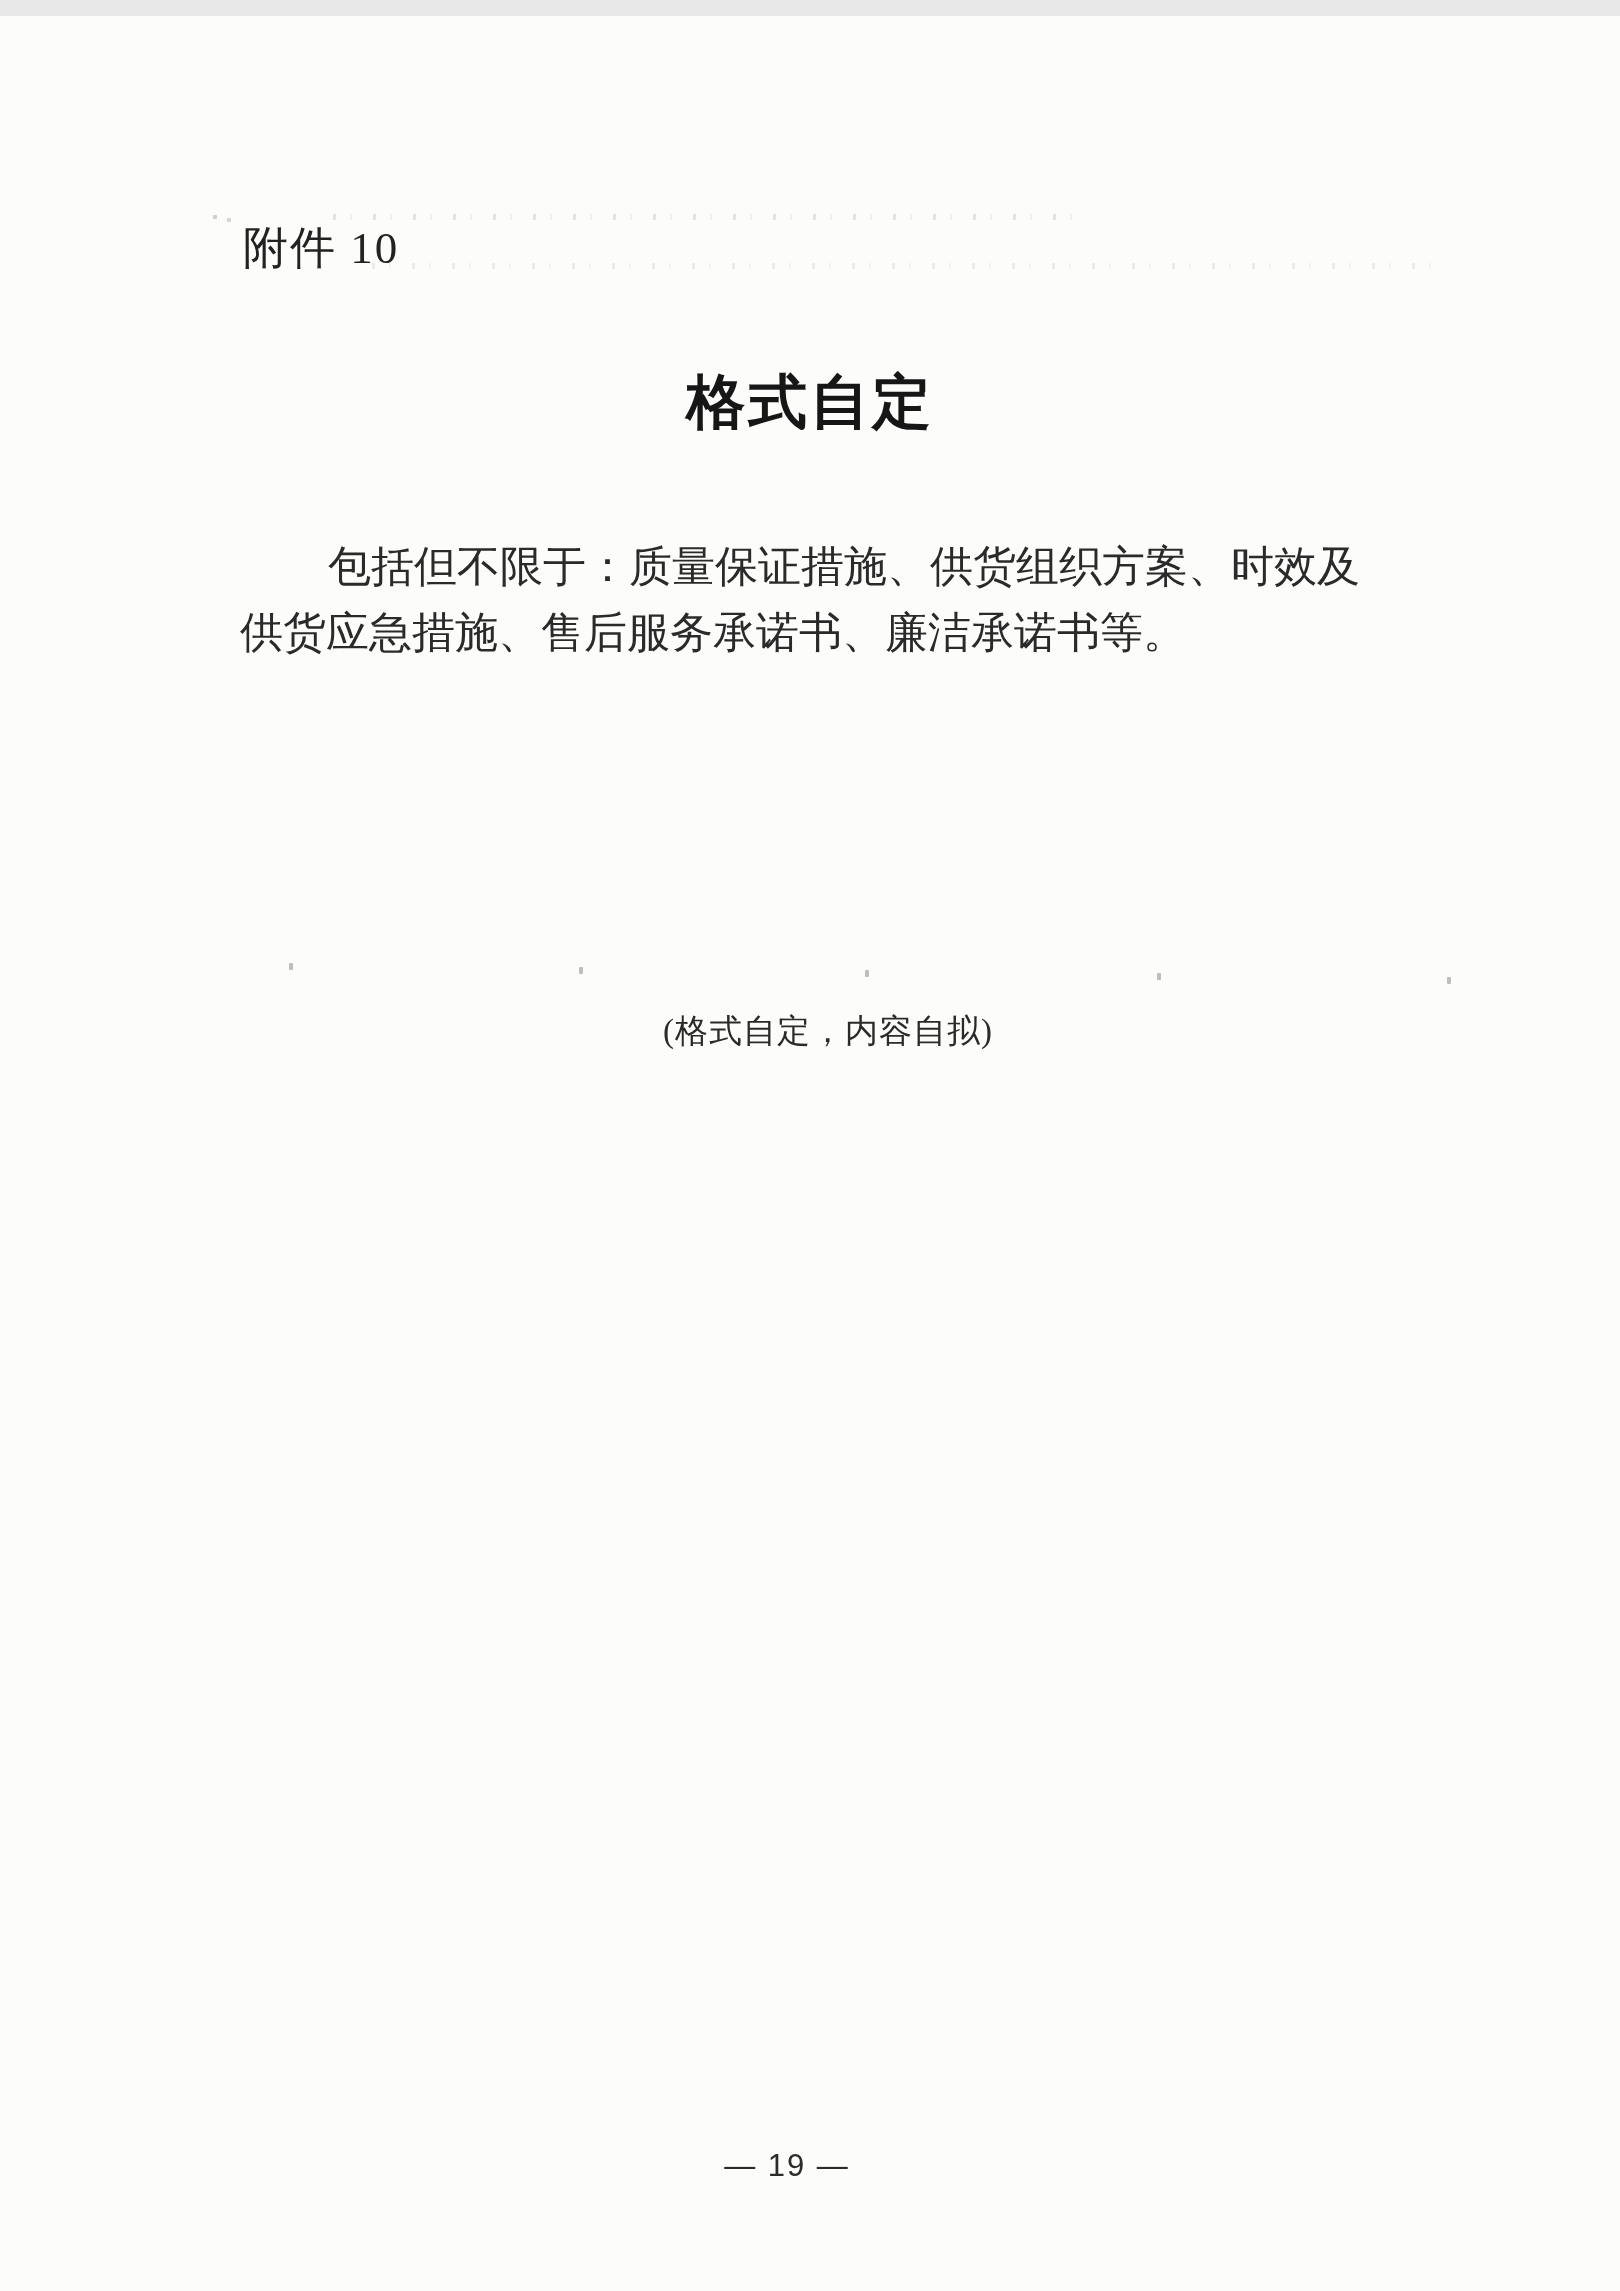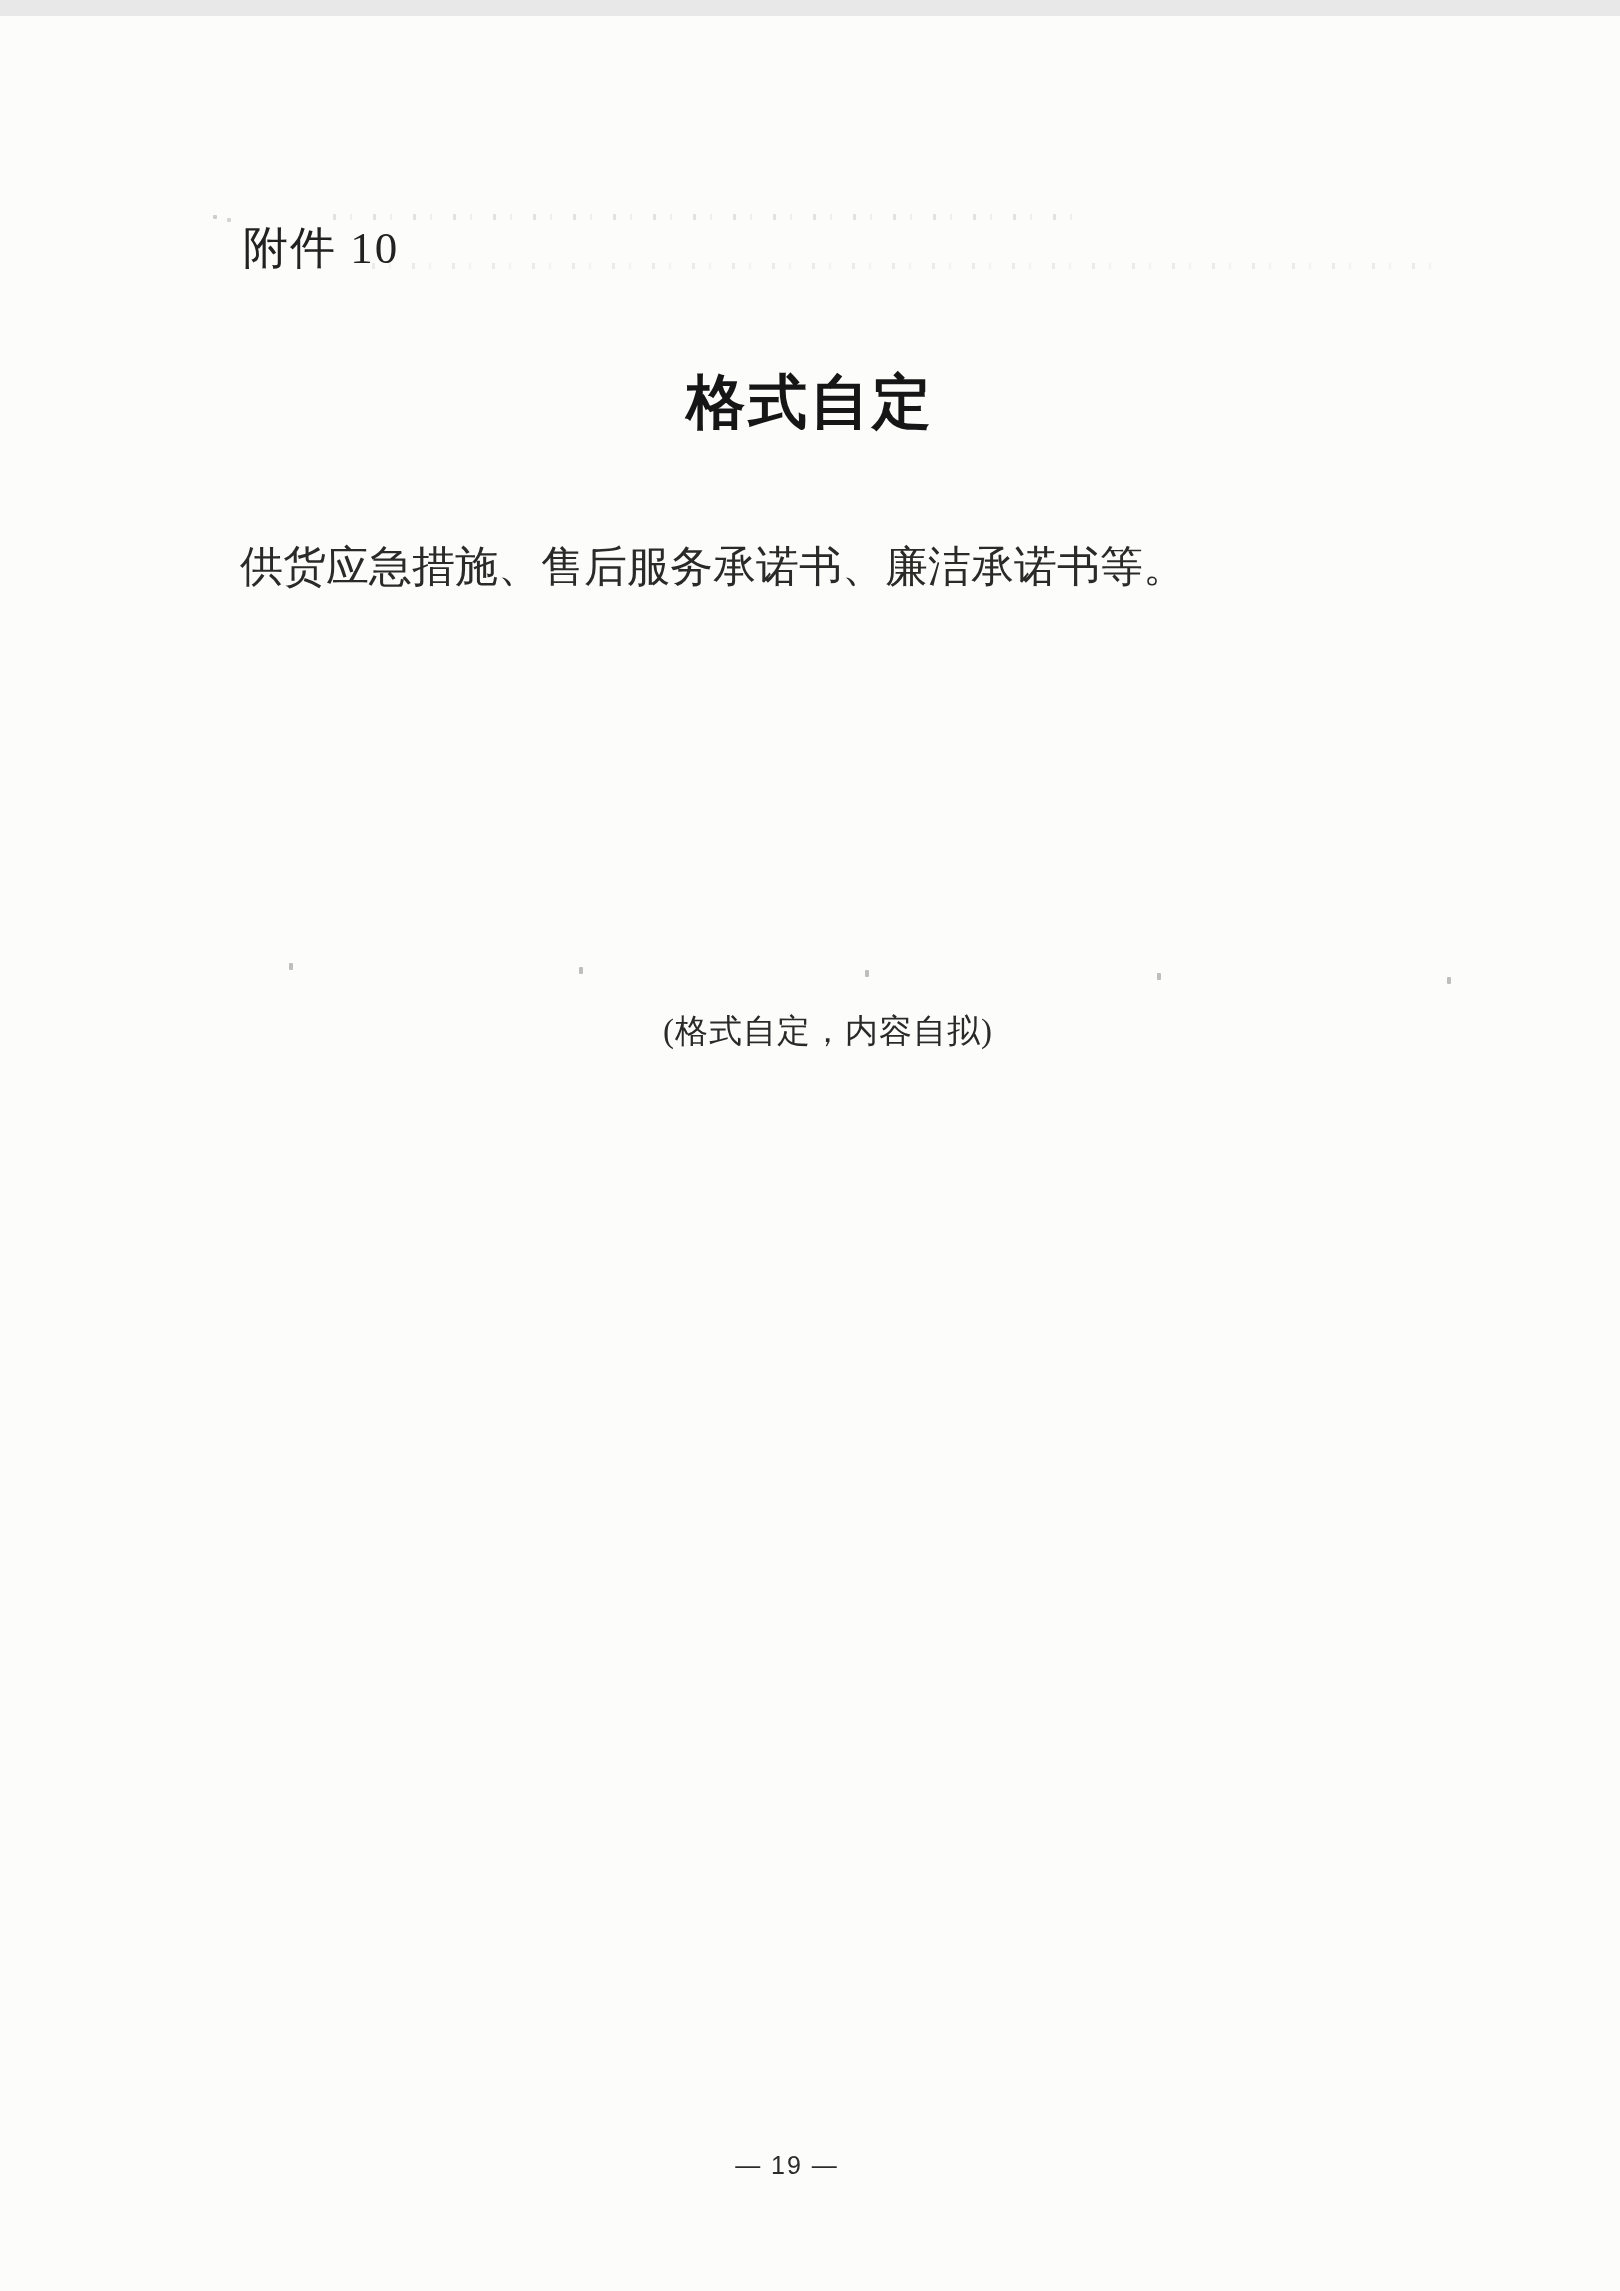--- a/index.html
+++ b/index.html
@@ -67,21 +67,21 @@
     letter-spacing: 1px;
     color: #2a2a2a;
     white-space: nowrap;
     text-align: center;
   }
   .page-number {
     position: absolute;
     left: 787px;
     top: 2135px;
     transform: translateX(-50%);
-    font-size: 25px;
+    font-size: 31px;
     line-height: 29px;
     letter-spacing: 2px;
     color: #2b2b2b;
     font-family: "Liberation Sans", "DejaVu Sans", sans-serif;
     white-space: nowrap;
   }
   
   .noise-streak {
     position: absolute;
     height: 5.9px;
@@ -111,20 +111,21 @@
 <div class="page">
 
   <div class="attachment-label">附件 10</div>
 
   <div class="noise-streak streak-1"></div>
   <div class="noise-streak streak-2"></div>
 
   <div class="doc-title">格式自定</div>
 
   <div class="body-paragraph">
+    <div class="body-line indented">包括但不限于：质量保证措施、供货组织方案、时效及</div>
     <div class="body-line">供货应急措施、售后服务承诺书、廉洁承诺书等。</div>
   </div>
 
   <div class="scan-speck" style="left:289px; top:947px;"></div>
   <div class="scan-speck" style="left:579px; top:951px;"></div>
   <div class="scan-speck" style="left:865px; top:954px;"></div>
   <div class="scan-speck" style="left:1157px; top:957px;"></div>
   <div class="scan-speck" style="left:1447px; top:961px;"></div>
   <div class="scan-speck" style="left:213px; top:199px; height:3.9px; opacity:0.4;"></div>
   <div class="scan-speck" style="left:227px; top:202px; height:3.9px; opacity:0.35;"></div>

